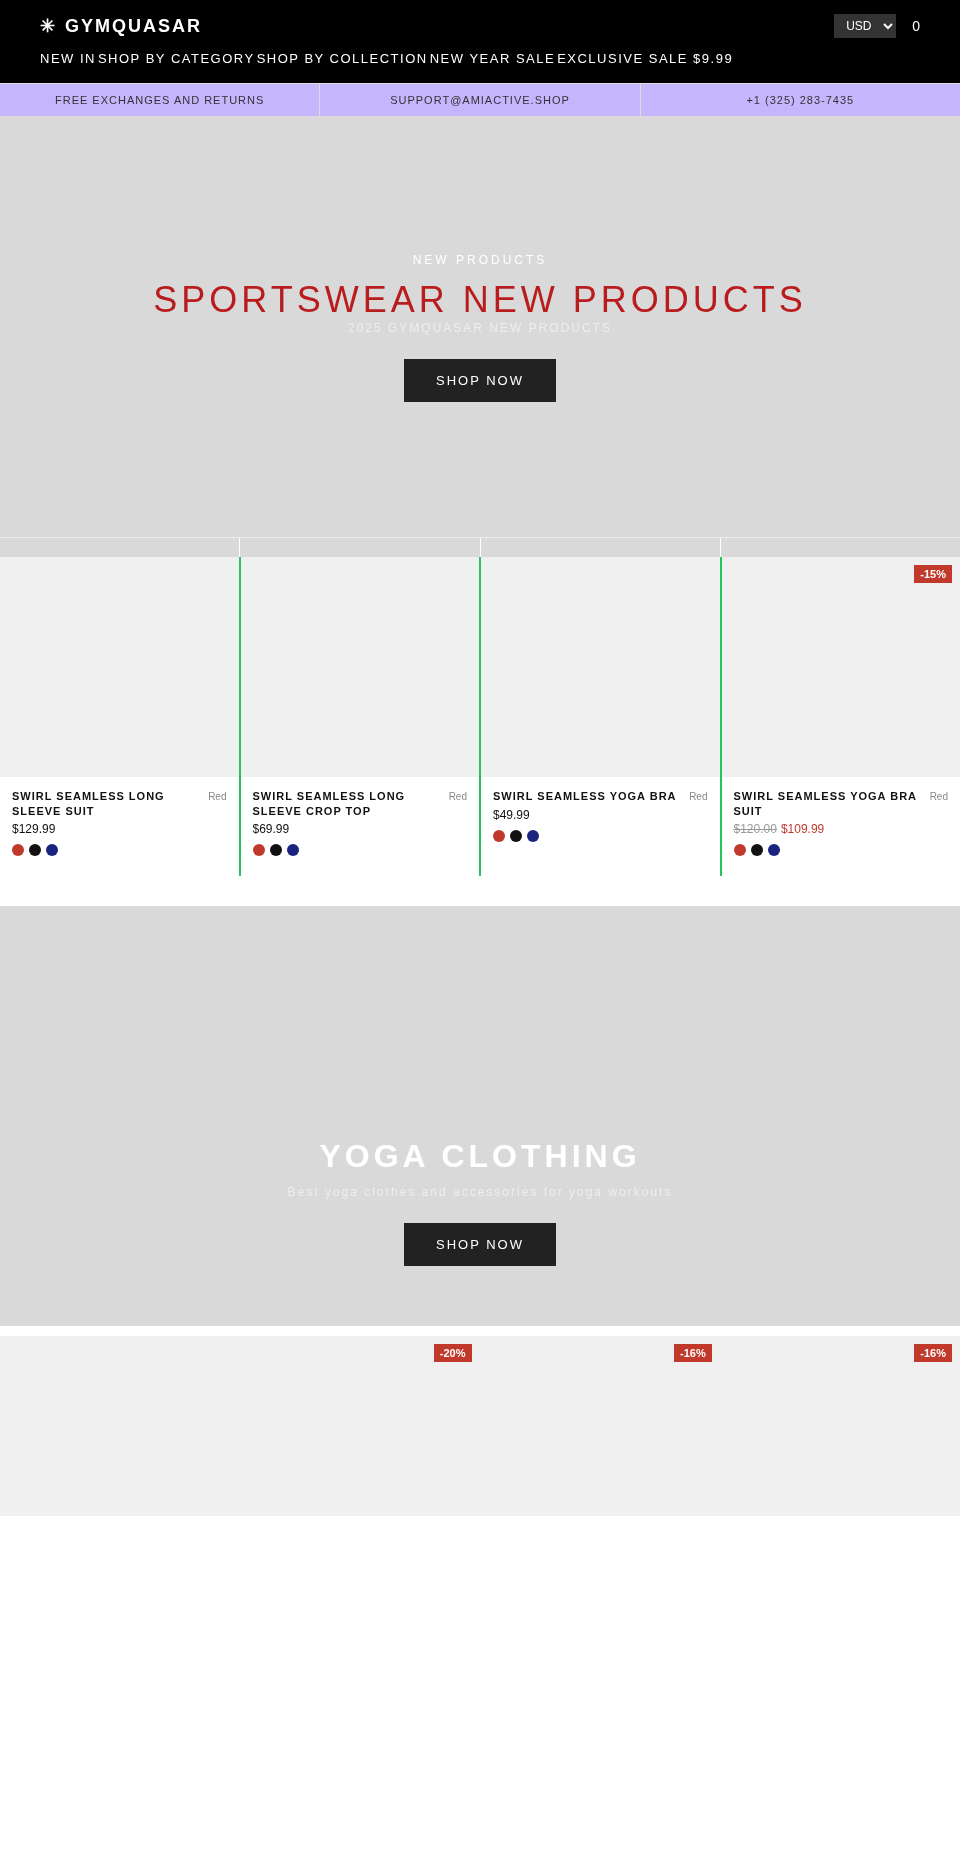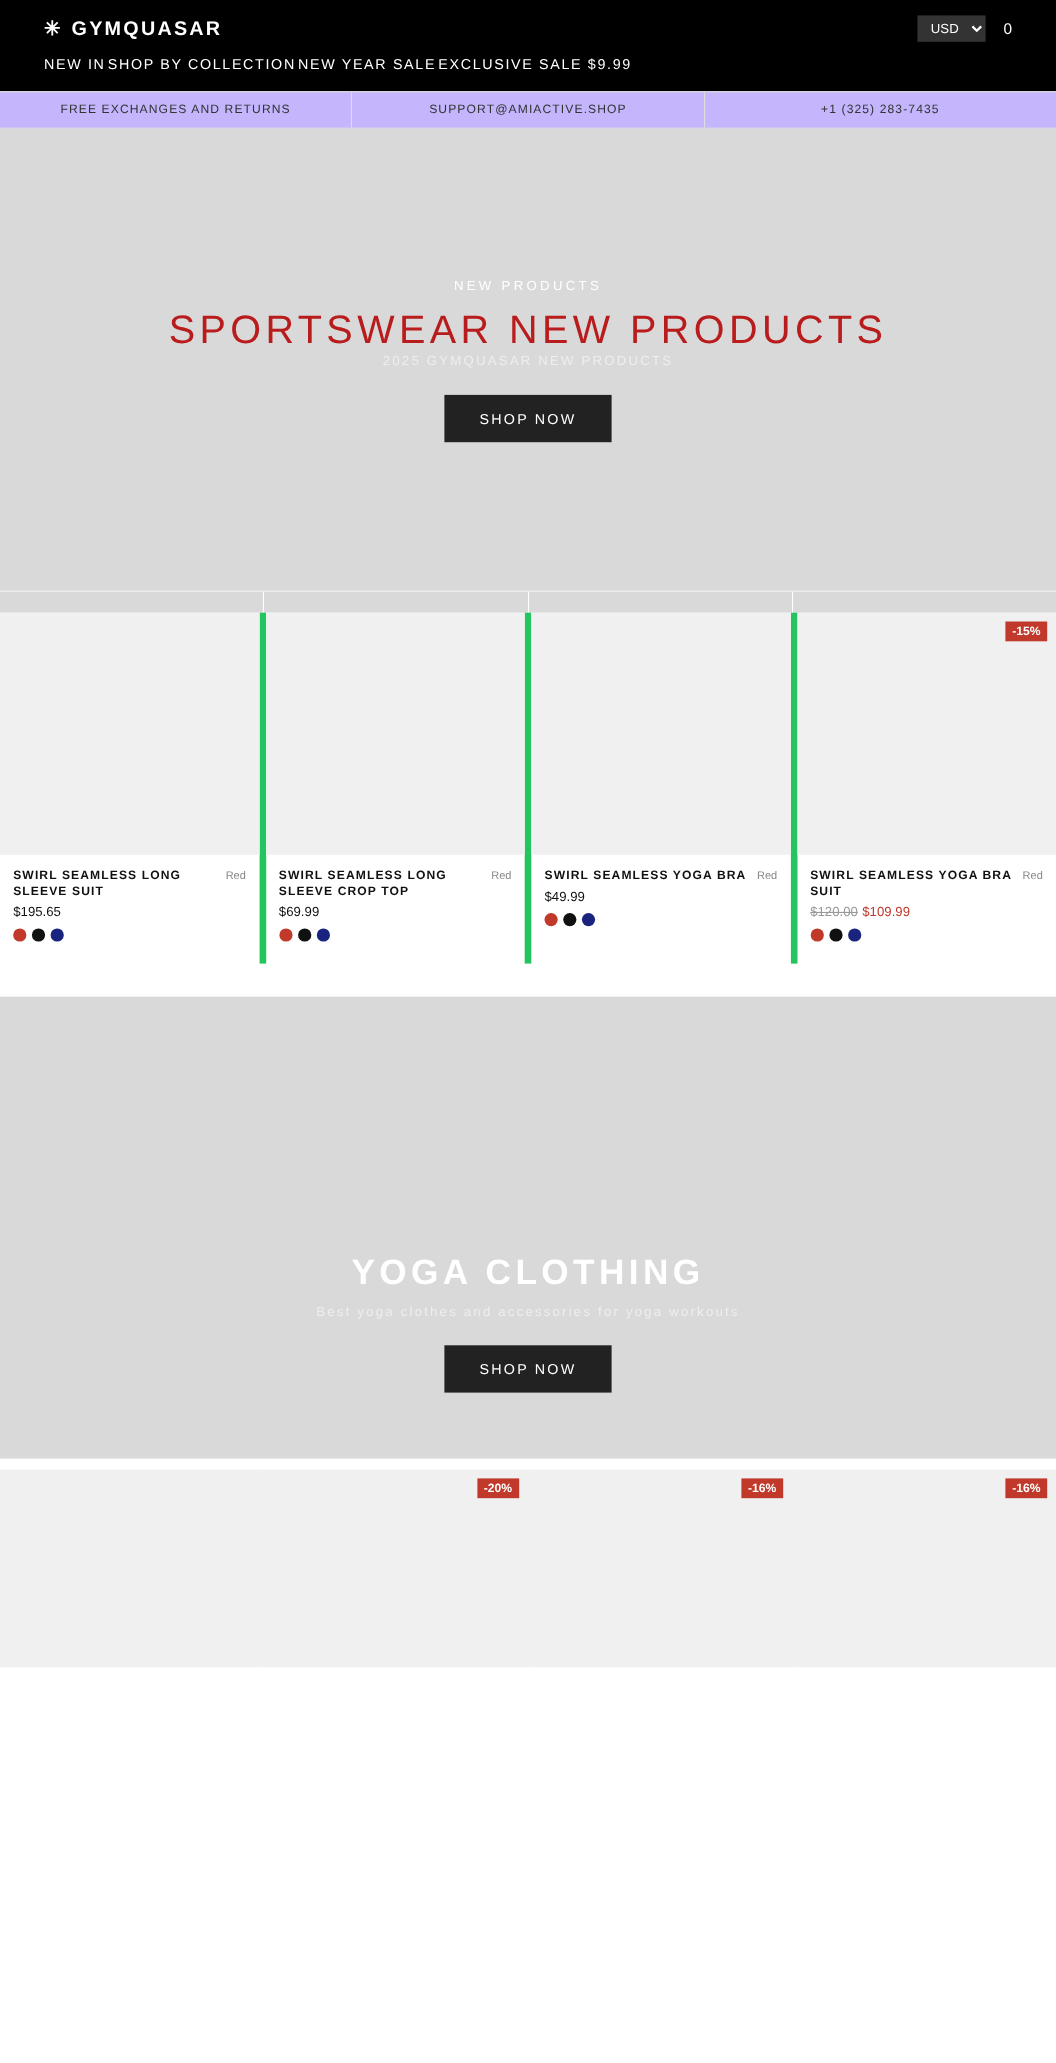--- a/index.html
+++ b/index.html
@@ -140,21 +140,21 @@
     .products-section {
       background: #fff;
       padding: 0 0 20px;
     }
     .product-grid {
       display: flex;
       flex-wrap: nowrap;
     }
     .product-card {
       flex: 1;
-      border-right: 6px solid #22c55e;
+      border-right: 2px solid #22c55e;
       position: relative;
       padding-bottom: 20px;
     }
     .product-card:last-child { border-right: none; }
     .product-img {
       width: 100%;
       height: 220px;
       background: #f0f0f0;
       position: relative;
     }
@@ -276,20 +276,21 @@
     <div class="nav-right">
       <select class="nav-currency">
         <option>USD</option>
       </select>
       <span class="nav-cart-count">0</span>
     </div>
   </div>
   <div class="nav-menu">
 
   <div class="nav-menu-item">NEW IN</div>
+      <div class="nav-menu-item">SHOP BY CATEGORY</div>
       <div class="nav-menu-item">SHOP BY COLLECTION</div>
       <div class="nav-menu-item">NEW YEAR SALE</div>
       <div class="nav-menu-item">EXCLUSIVE SALE $9.99</div>
     </div>
 </nav>
 
 <div class="info-bar">
 
 <div class="info-bar-item">FREE EXCHANGES AND RETURNS</div>
     <div class="info-bar-item">SUPPORT@AMIACTIVE.SHOP</div>
@@ -313,21 +314,21 @@
 <section class="products-section">
   <div class="product-grid">
 
   <div class="product-card">
         <div class="product-img"></div>
         <div class="product-info">
           <div style="display: flex; justify-content: space-between; align-items: flex-start;">
             <div class="product-name">SWIRL SEAMLESS LONG SLEEVE SUIT</div>
             <div class="product-color" style="white-space: nowrap; margin-left: 6px; margin-top: 2px;">Red</div>
           </div>
-          <div class="product-price">$195.65</div>
+          <div class="product-price">$129.99</div>
           <div class="color-dots">
             <div class="color-dot" style="background: rgb(192, 57, 43);"></div>
             <div class="color-dot" style="background: rgb(17, 17, 17);"></div>
             <div class="color-dot" style="background: rgb(26, 35, 126);"></div>
           </div>
         </div>
       </div>
       <div class="product-card">
         <div class="product-img"></div>
         <div class="product-info">

